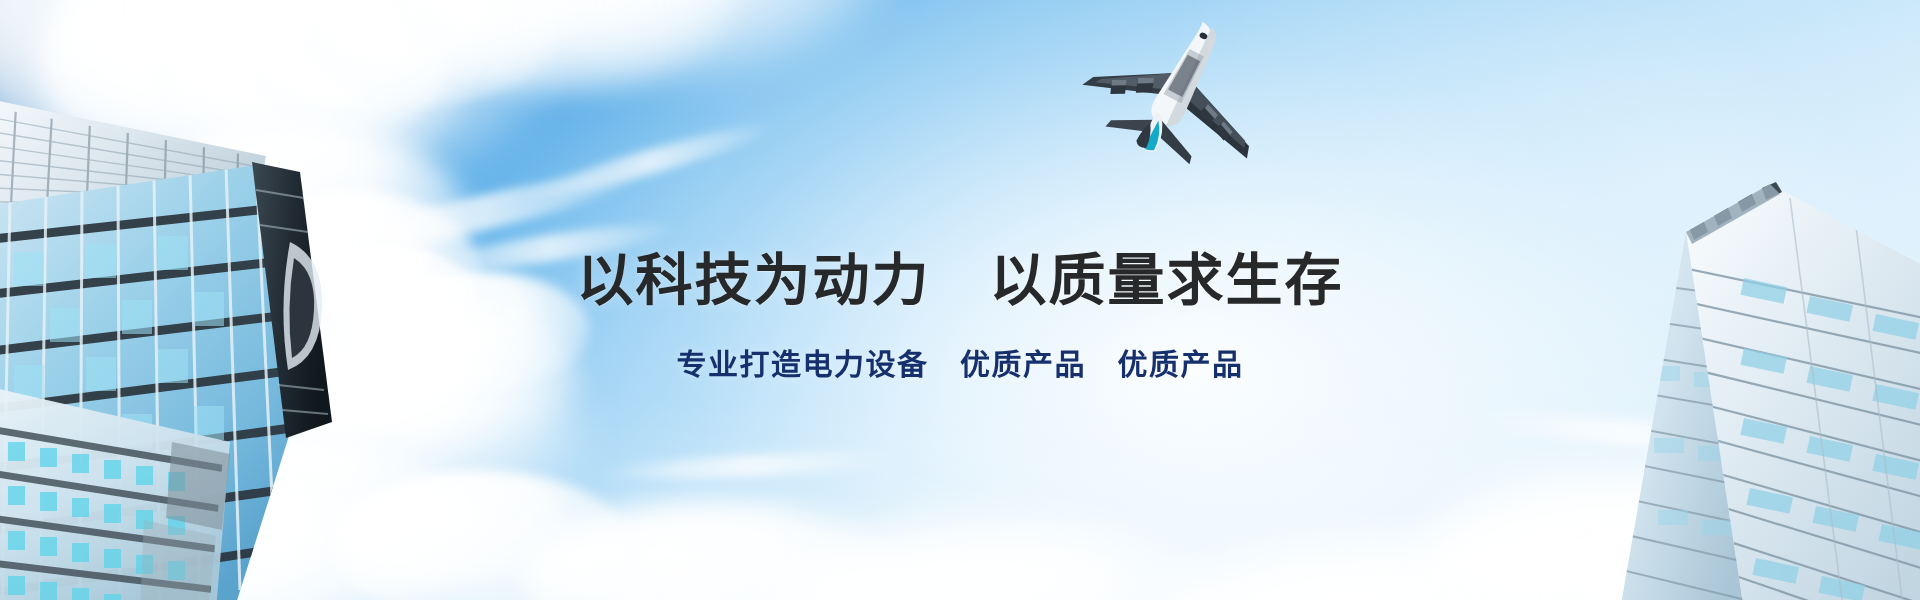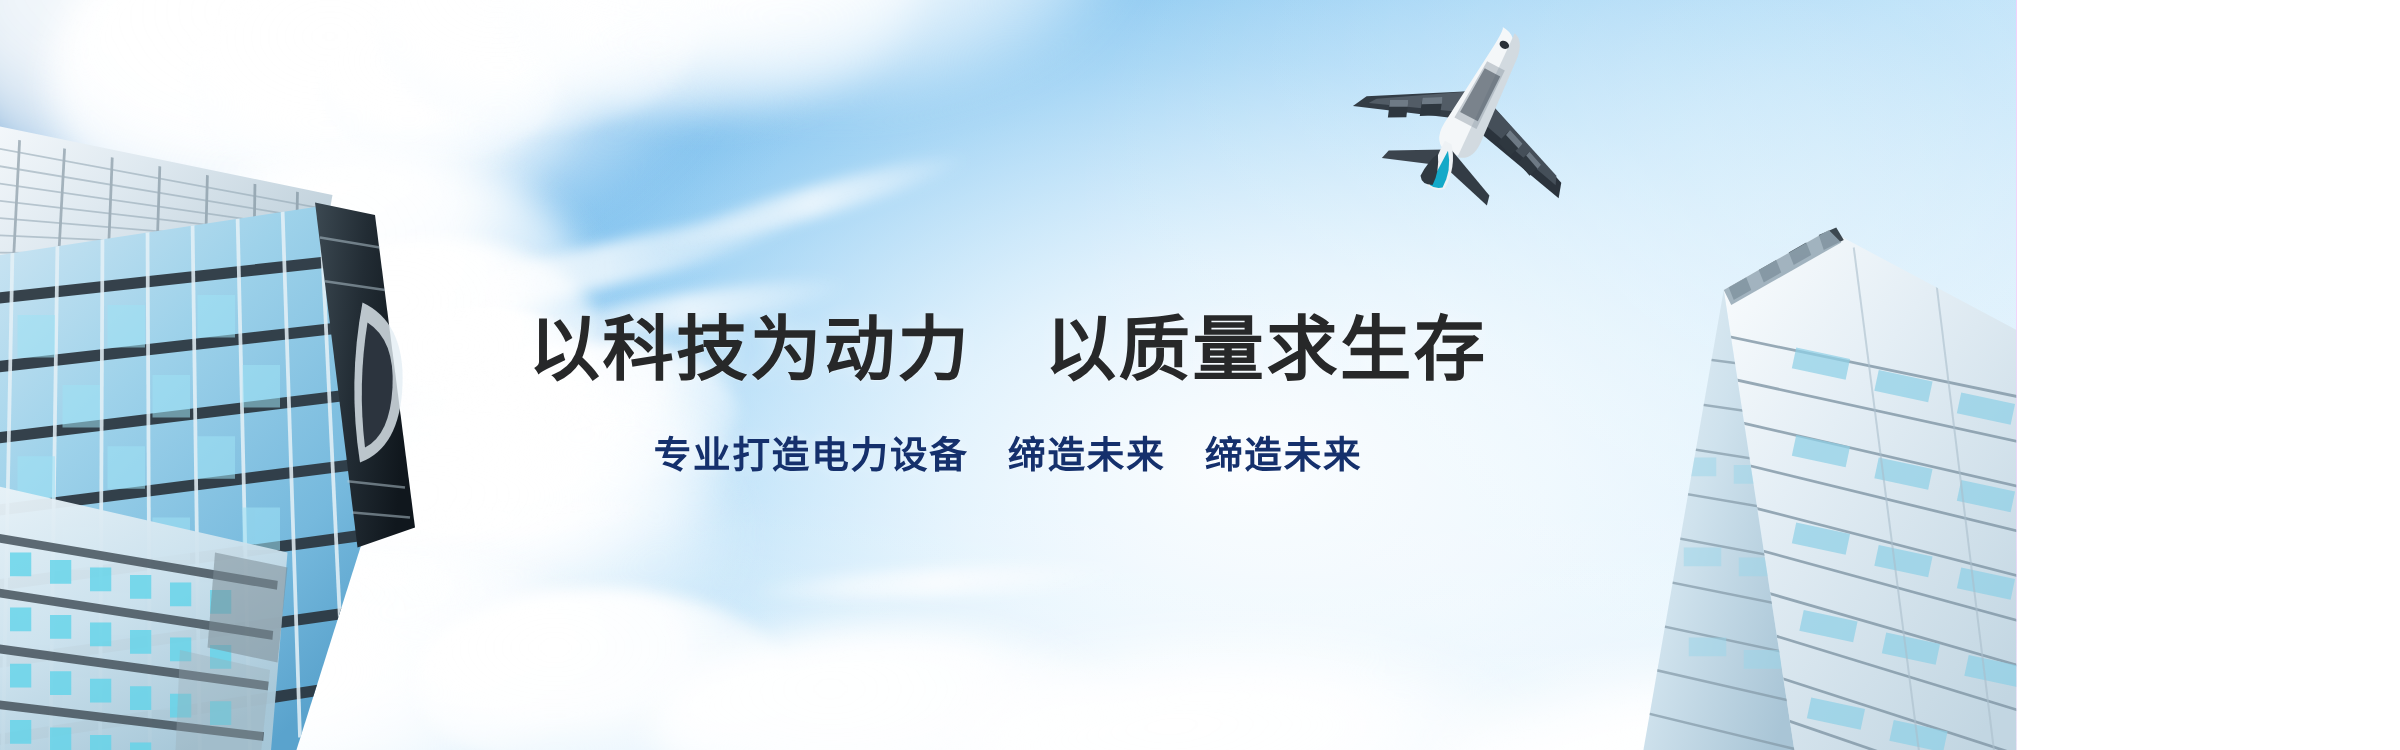--- a/index.html
+++ b/index.html
@@ -8,21 +8,21 @@
     padding: 0;
     background: #ffffff;
   }
   body {
     font-family: "Liberation Sans", "DejaVu Sans", sans-serif;
   }
 
   
   .banner {
     position: relative;
-    width: 1613px;
+    width: 1920px;
     height: 600px;
     overflow: hidden;
     background: #d946ef;
   }
 
   
   .sky-base {
     position: absolute;
     inset: 0;
     background:
@@ -473,16 +473,16 @@
         <path d="M104 118 q12 14 12 34 q-6 6 -14 4 q-4 -20 -4 -38 z" fill="#eef2f5"></path>
         <path d="M104 124 q10 12 10 28 q-5 4 -10 3 z" fill="#14a9c8"></path>
 
         <path d="M98 130 q8 12 8 24 q-8 4 -12 -2 q0 -14 4 -22 z" fill="#2f3840"></path>
       </g>
     </svg>
   </div>
 
   <div class="copy">
     <h1 class="headline">以科技为动力　以质量求生存</h1>
-    <p class="subline">专业打造电力设备　缔造未来　缔造未来</p>
+    <p class="subline">专业打造电力设备　优质产品　优质产品</p>
   </div>
 
 </div>
 
 </body></html>

